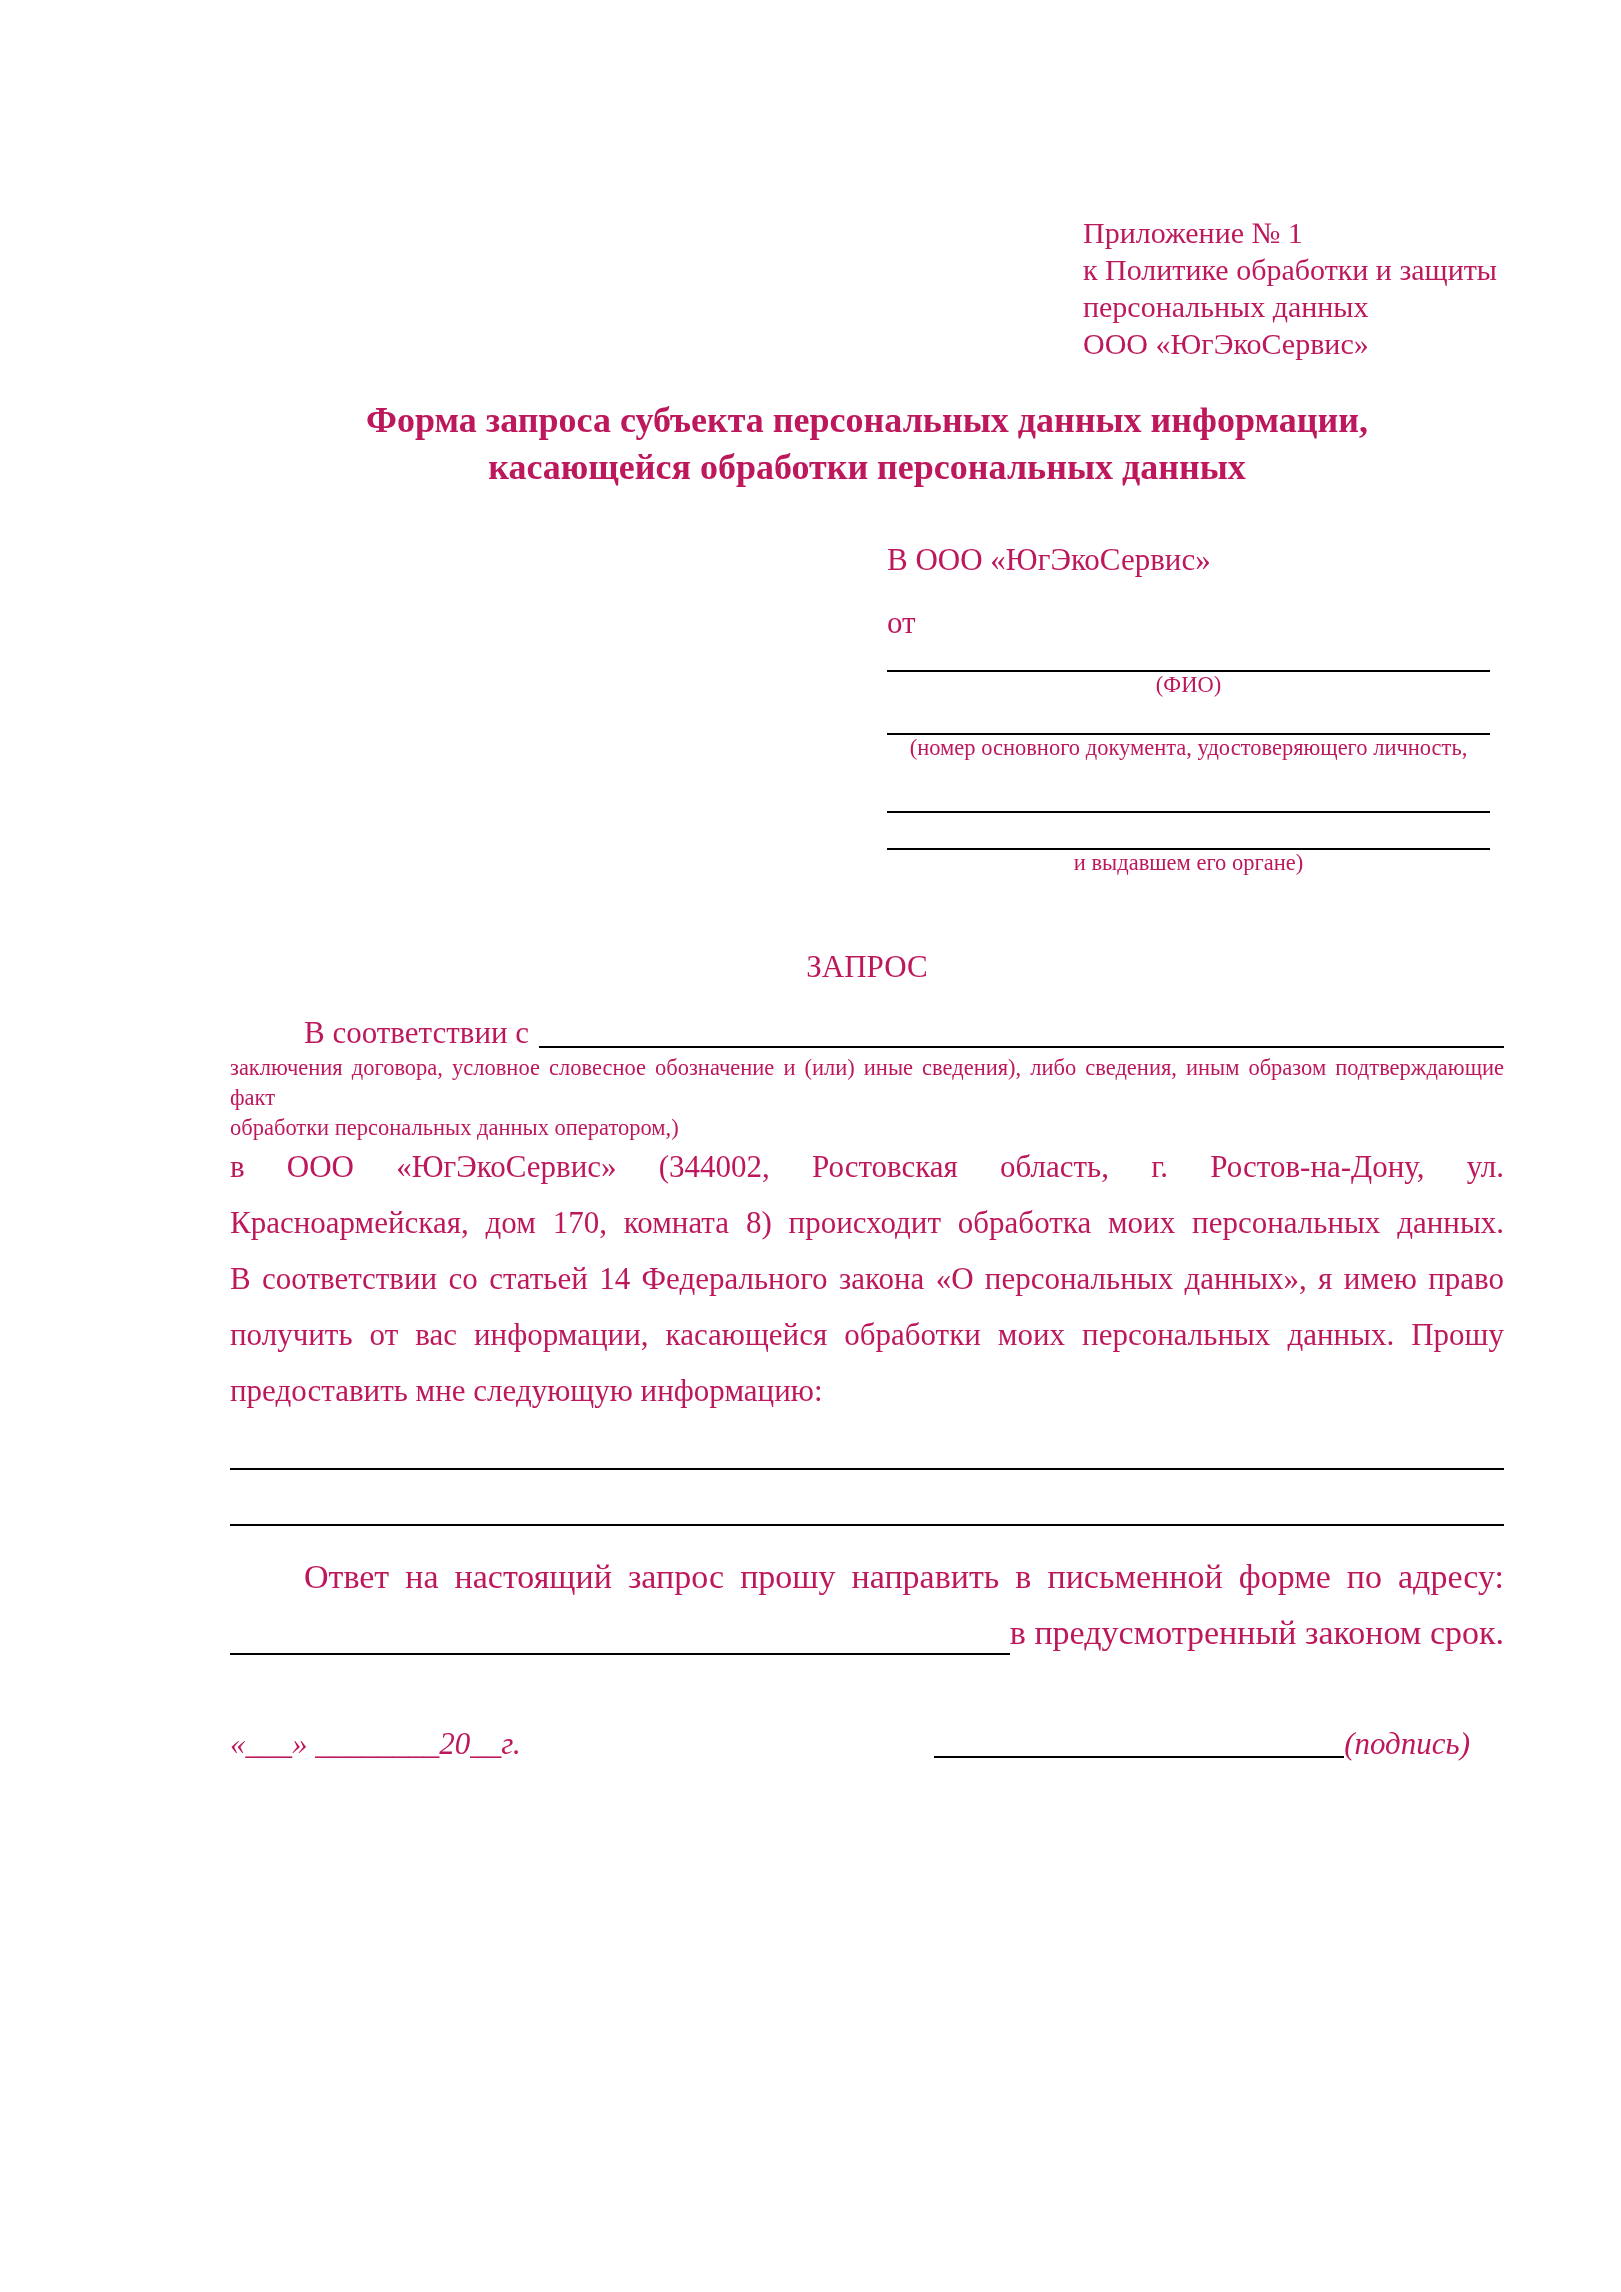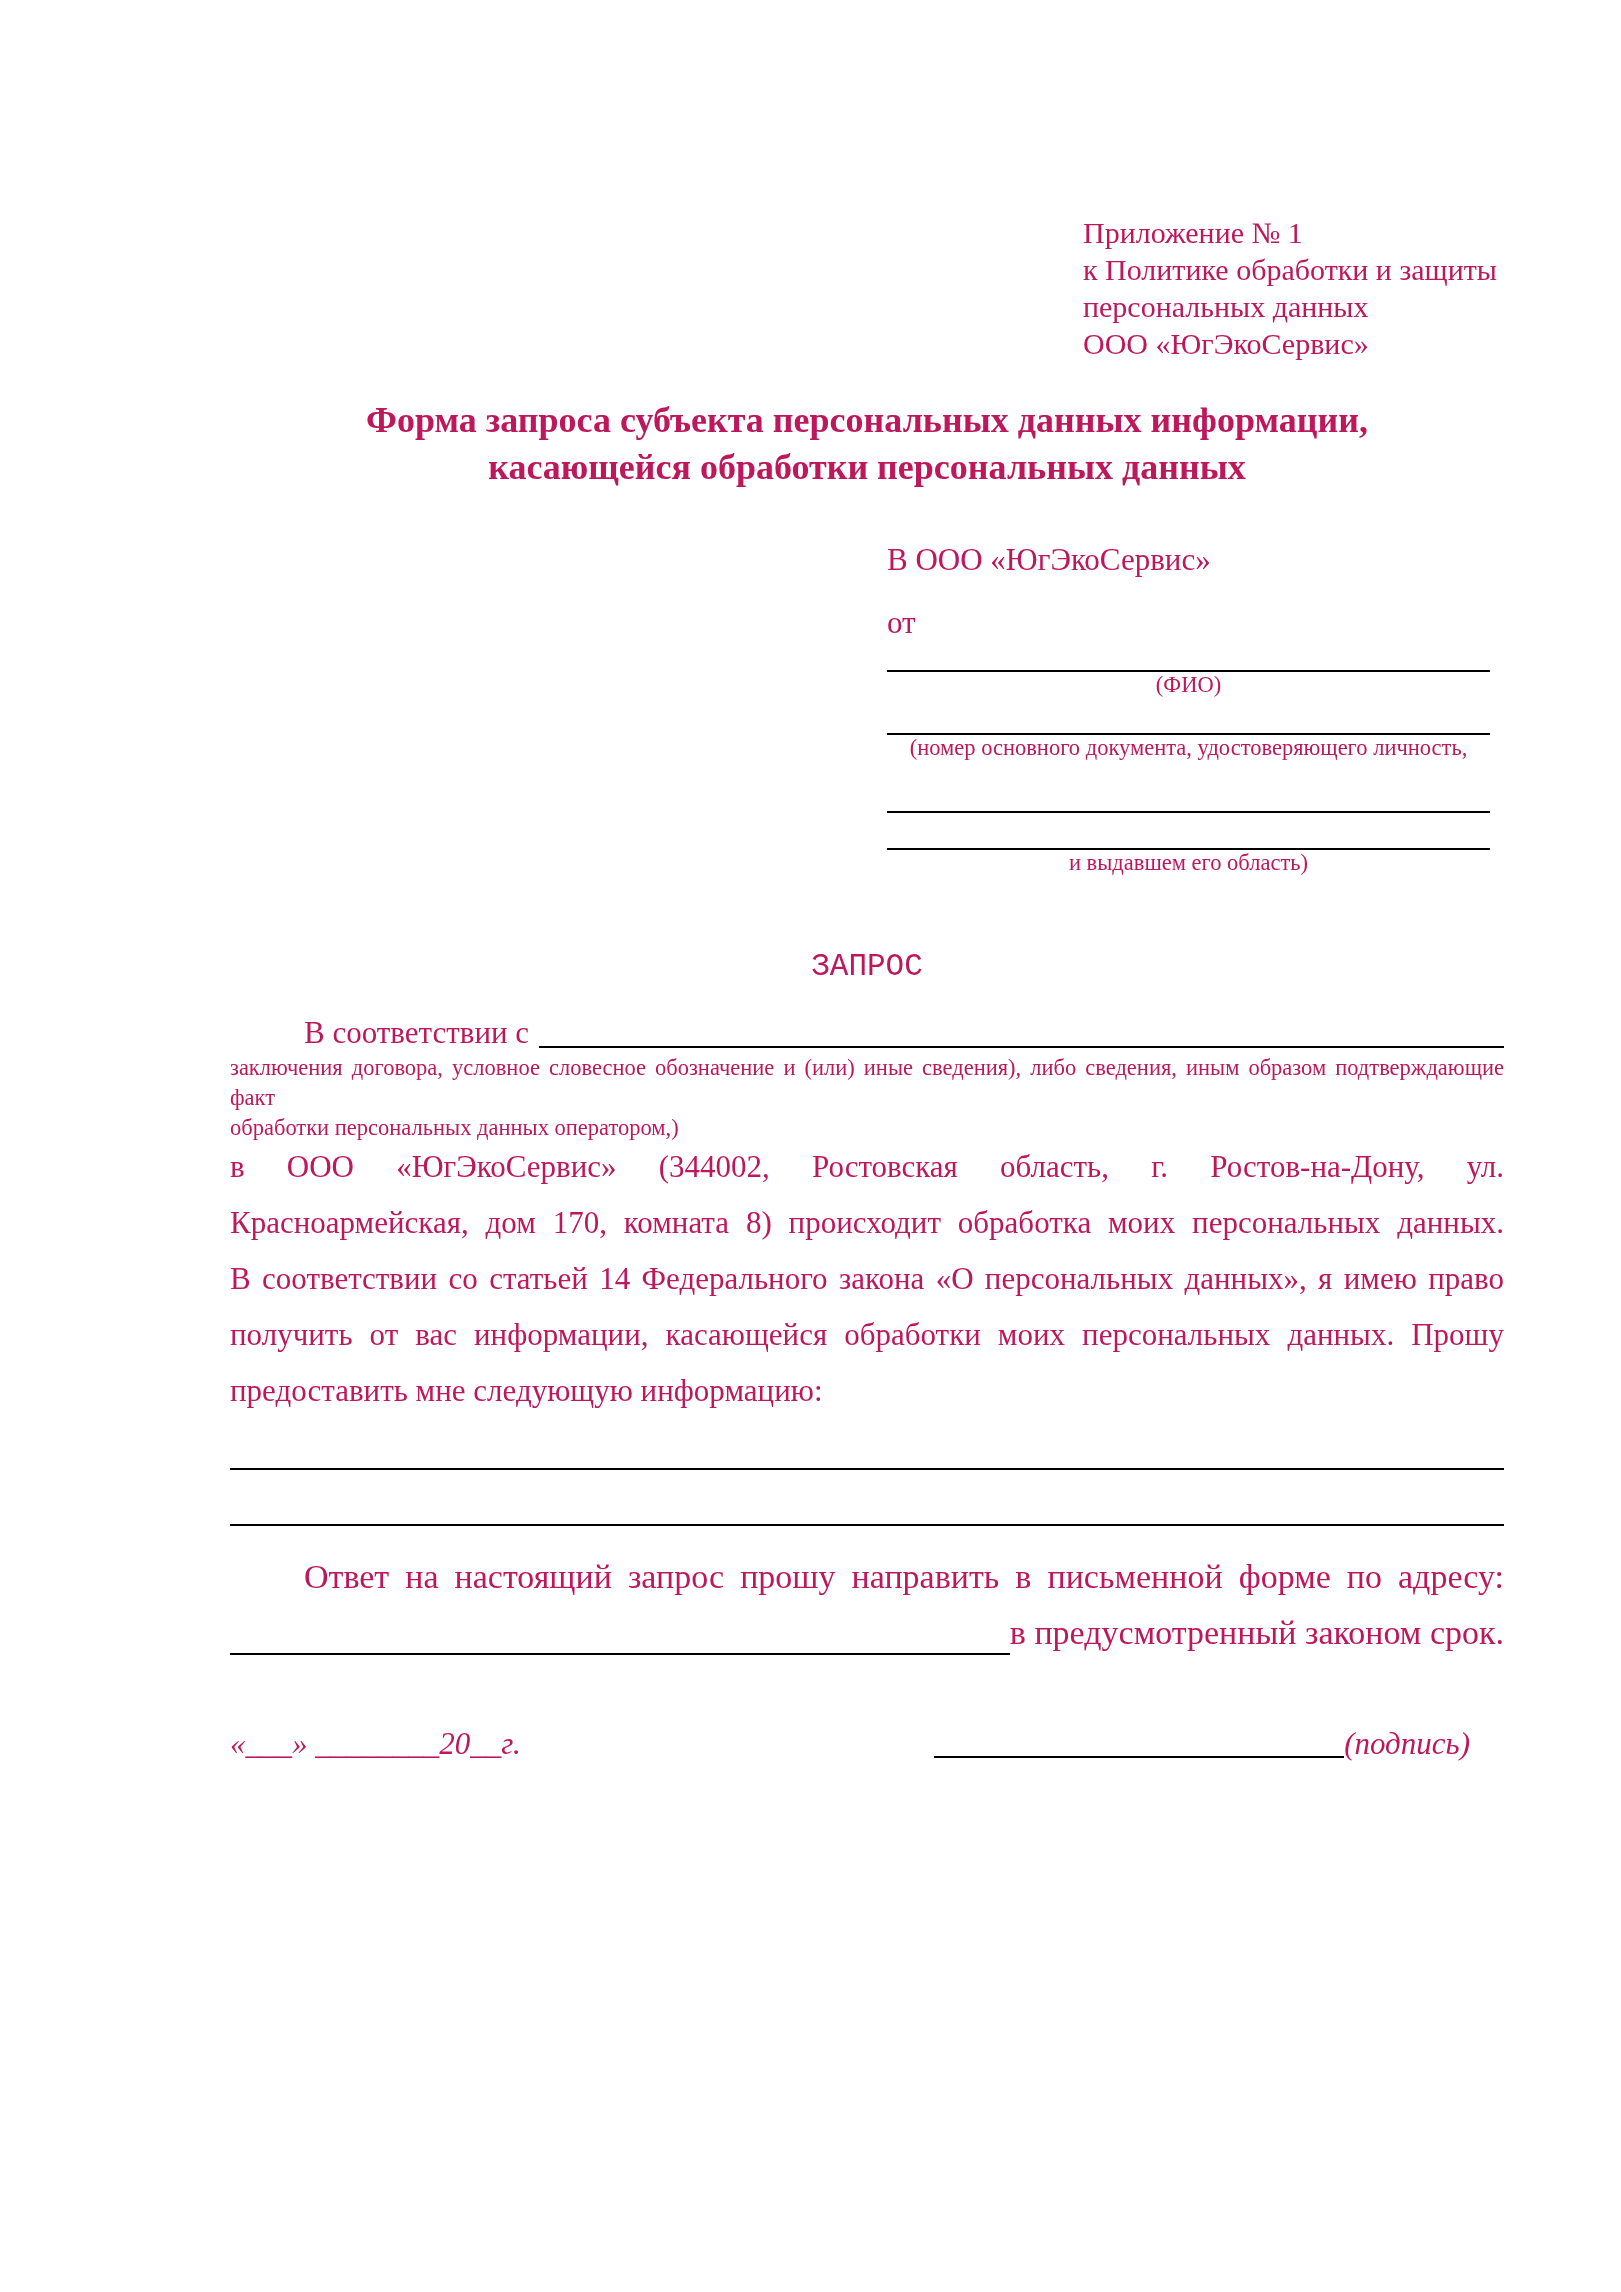--- a/index.html
+++ b/index.html
@@ -47,21 +47,20 @@
     text-align: center;
     font-size: 22.5px;
     line-height: 26.5px;
   }
   .zapros {
     position: absolute;
     left: 230px; top: 949px;
     width: 1274px;
     text-align: center;
     font-size: 31px;
-    font-family: Liberation Mono, monospace;
   }
   .req-intro {
     position: absolute;
     left: 230px; top: 1012px;
     width: 1274px;
     font-size: 31px;
     line-height: 41px;
     display: flex;
     align-items: flex-end;
   }
@@ -155,21 +154,21 @@
 
     <div class="u-row h30"></div>
     <div class="u-label">(ФИО)</div>
 
     <div class="u-row h36"></div>
     <div class="u-label">(номер основного документа, удостоверяющего личность,</div>
 
     <div class="u-row h50"></div>
 
     <div class="u-row h36"></div>
-    <div class="u-label">и выдавшем его область)</div>
+    <div class="u-label">и выдавшем его органе)</div>
   </div>
 
   <div class="zapros">ЗАПРОС</div>
 
   <div class="req-intro">
     <span class="req-lead">В соответствии с</span>
     <span class="fill"></span>
   </div>
 
   <div class="small-print">

